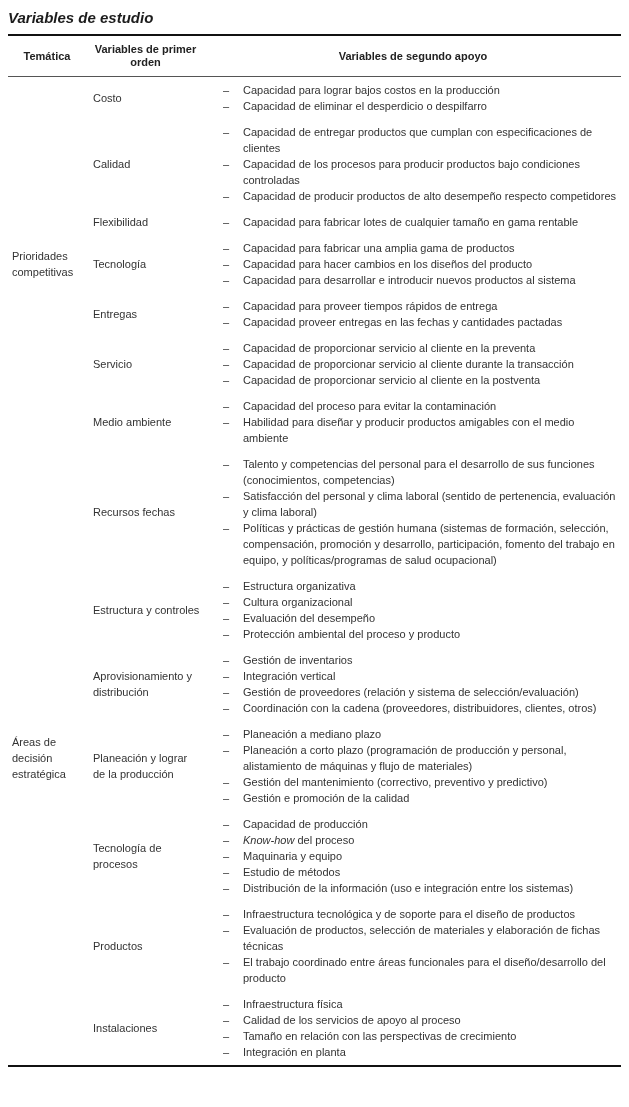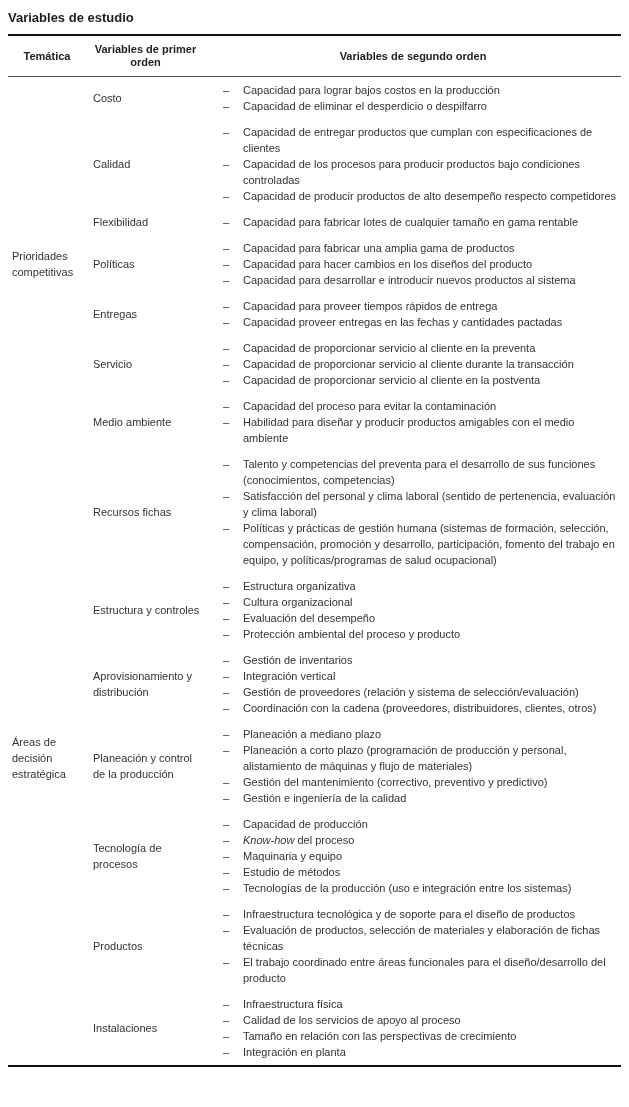--- a/index.html
+++ b/index.html
@@ -5,21 +5,21 @@
   * { margin: 0; padding: 0; box-sizing: border-box; }
   html, body { background: #ffffff; }
   body {
     width: 629px; height: 1107px; overflow: hidden;
     font-family: "Liberation Sans", sans-serif;
     color: var(--text, #333333);
     -webkit-font-smoothing: antialiased;
   }
   .page { padding: 8px 8px 0 8px; }
   .table-title {
-    font-weight: bold; font-size: 13px;
+    font-style: italic; font-weight: bold; font-size: 15px;
     color: #1c1c1c; padding: 2px 0 0 0; line-height: 16px;
   }
   table.study-table {
     border-collapse: collapse; table-layout: fixed;
     width: 613px; margin-top: 8px;
     border-bottom: 2px solid var(--rule-heavy, #111);
   }
   col.c-tematica { width: 78px; }
   col.c-first    { width: 119px; }
   col.c-second   { width: 416px; }
@@ -55,21 +55,21 @@
     </colgroup>
     <thead>
       <tr>
         <th>
           <span class="hwrap">Temática</span>
         </th>
         <th>
           <span class="hwrap">Variables de primer orden</span>
         </th>
         <th>
-          <span>Variables de segundo orden</span>
+          <span>Variables de segundo apoyo</span>
         </th>
       </tr>
     </thead>
     <tbody id="table-body">
         <tr>
           <td class="cell-tematica" rowspan="7">Prioridades competitivas</td>
           <td class="cell-first">Costo</td>
           <td class="cell-second">
             <div class="item">
               <span class="dash">–</span>
@@ -101,21 +101,21 @@
         <tr>
           <td class="cell-first">Flexibilidad</td>
           <td class="cell-second">
             <div class="item">
               <span class="dash">–</span>
               <span class="item-text">Capacidad para fabricar lotes de cualquier tamaño en gama rentable</span>
             </div>
           </td>
         </tr>
         <tr>
-          <td class="cell-first">Políticas</td>
+          <td class="cell-first">Tecnología</td>
           <td class="cell-second">
             <div class="item">
               <span class="dash">–</span>
               <span class="item-text">Capacidad para fabricar una amplia gama de productos</span>
             </div>
             <div class="item">
               <span class="dash">–</span>
               <span class="item-text">Capacidad para hacer cambios en los diseños del producto</span>
             </div>
             <div class="item">
@@ -162,25 +162,25 @@
               <span class="item-text">Capacidad del proceso para evitar la contaminación</span>
             </div>
             <div class="item">
               <span class="dash">–</span>
               <span class="item-text">Habilidad para diseñar y producir productos amigables con el medio ambiente</span>
             </div>
           </td>
         </tr>
         <tr>
           <td class="cell-tematica" rowspan="7">Áreas de decisión estratégica</td>
-          <td class="cell-first">Recursos fichas</td>
-          <td class="cell-second">
-            <div class="item">
-              <span class="dash">–</span>
-              <span class="item-text">Talento y competencias del preventa para el desarrollo de sus funciones (conocimientos, competencias)</span>
+          <td class="cell-first">Recursos fechas</td>
+          <td class="cell-second">
+            <div class="item">
+              <span class="dash">–</span>
+              <span class="item-text">Talento y competencias del personal para el desarrollo de sus funciones (conocimientos, competencias)</span>
             </div>
             <div class="item">
               <span class="dash">–</span>
               <span class="item-text">Satisfacción del personal y clima laboral (sentido de pertenencia, evaluación y clima laboral)</span>
             </div>
             <div class="item">
               <span class="dash">–</span>
               <span class="item-text">Políticas y prácticas de gestión humana (sistemas de formación, selección, compensación, promoción y desarrollo, participación, fomento del trabajo en equipo, y políticas/programas de salud ocupacional)</span>
             </div>
           </td>
@@ -221,37 +221,37 @@
               <span class="dash">–</span>
               <span class="item-text">Gestión de proveedores (relación y sistema de selección/evaluación)</span>
             </div>
             <div class="item">
               <span class="dash">–</span>
               <span class="item-text">Coordinación con la cadena (proveedores, distribuidores, clientes, otros)</span>
             </div>
           </td>
         </tr>
         <tr>
-          <td class="cell-first">Planeación y control de la producción</td>
+          <td class="cell-first">Planeación y lograr de la producción</td>
           <td class="cell-second">
             <div class="item">
               <span class="dash">–</span>
               <span class="item-text">Planeación a mediano plazo</span>
             </div>
             <div class="item">
               <span class="dash">–</span>
               <span class="item-text">Planeación a corto plazo (programación de producción y personal, alistamiento de máquinas y flujo de materiales)</span>
             </div>
             <div class="item">
               <span class="dash">–</span>
               <span class="item-text">Gestión del mantenimiento (correctivo, preventivo y predictivo)</span>
             </div>
             <div class="item">
               <span class="dash">–</span>
-              <span class="item-text">Gestión e ingeniería de la calidad</span>
+              <span class="item-text">Gestión e promoción de la calidad</span>
             </div>
           </td>
         </tr>
         <tr>
           <td class="cell-first">Tecnología de procesos</td>
           <td class="cell-second">
             <div class="item">
               <span class="dash">–</span>
               <span class="item-text">Capacidad de producción</span>
             </div>
@@ -262,21 +262,21 @@
             <div class="item">
               <span class="dash">–</span>
               <span class="item-text">Maquinaria y equipo</span>
             </div>
             <div class="item">
               <span class="dash">–</span>
               <span class="item-text">Estudio de métodos</span>
             </div>
             <div class="item">
               <span class="dash">–</span>
-              <span class="item-text">Tecnologías de la producción (uso e integración entre los sistemas)</span>
+              <span class="item-text">Distribución de la información (uso e integración entre los sistemas)</span>
             </div>
           </td>
         </tr>
         <tr>
           <td class="cell-first">Productos</td>
           <td class="cell-second">
             <div class="item">
               <span class="dash">–</span>
               <span class="item-text">Infraestructura tecnológica y de soporte para el diseño de productos</span>
             </div>

